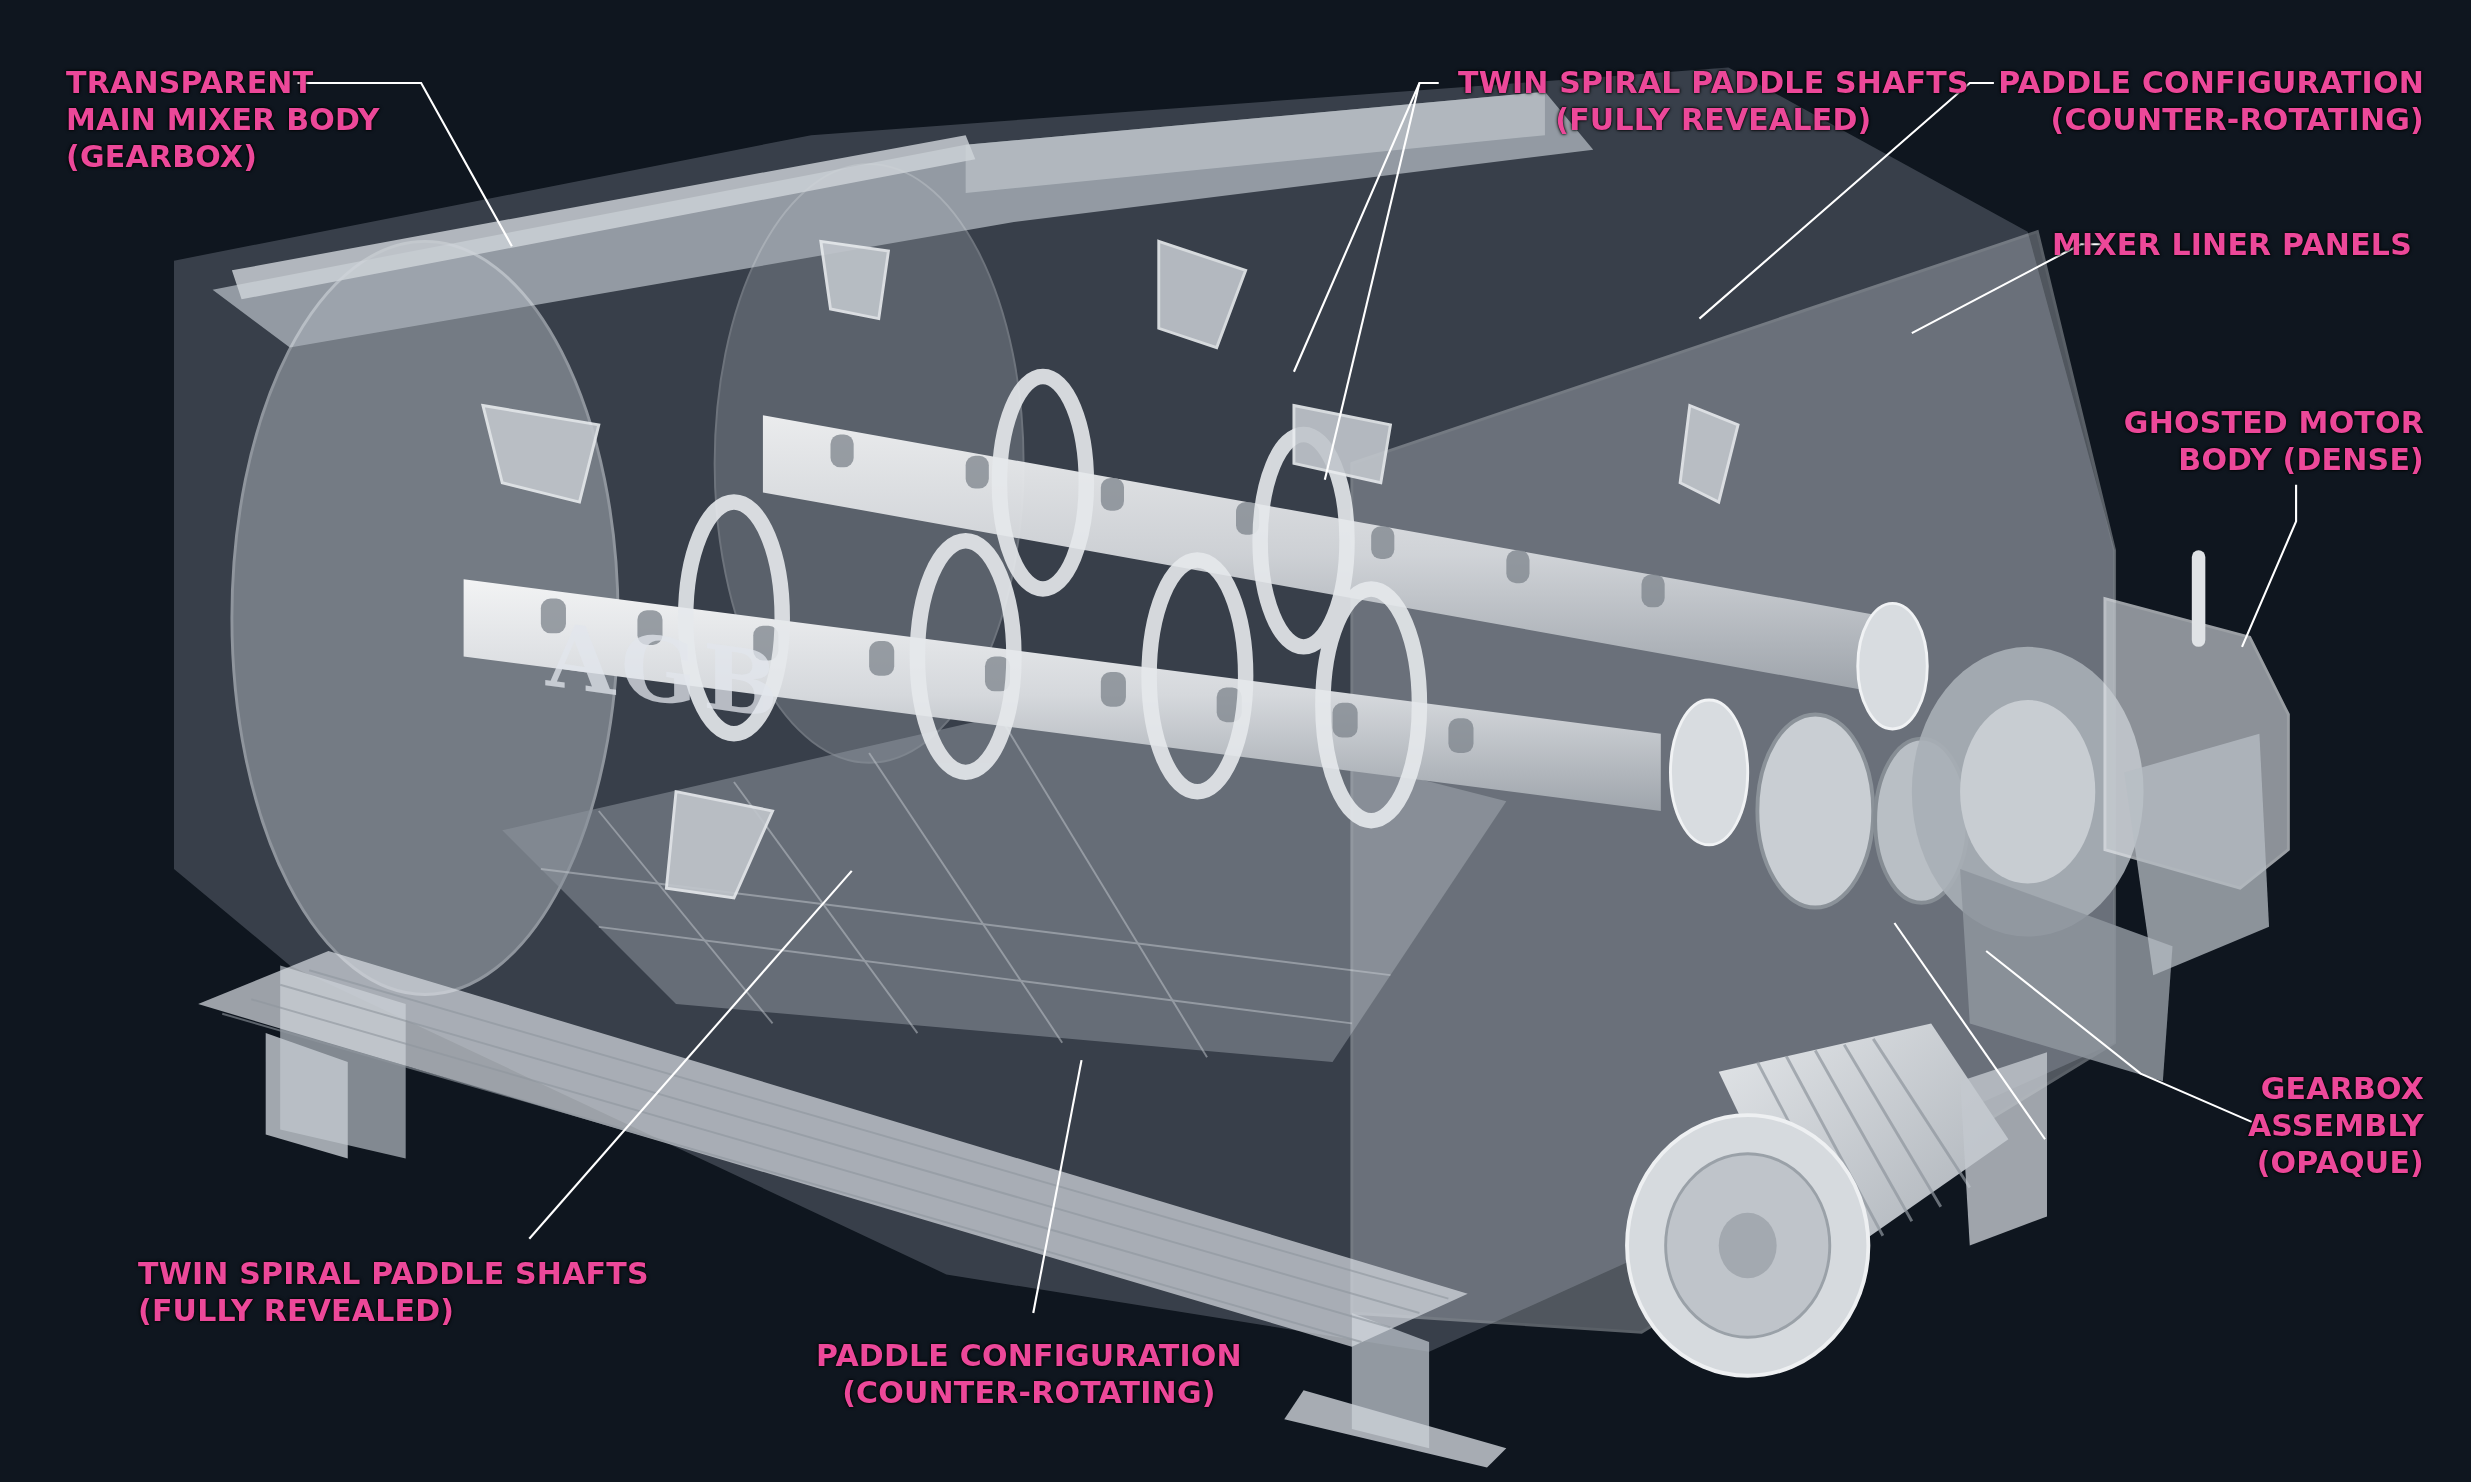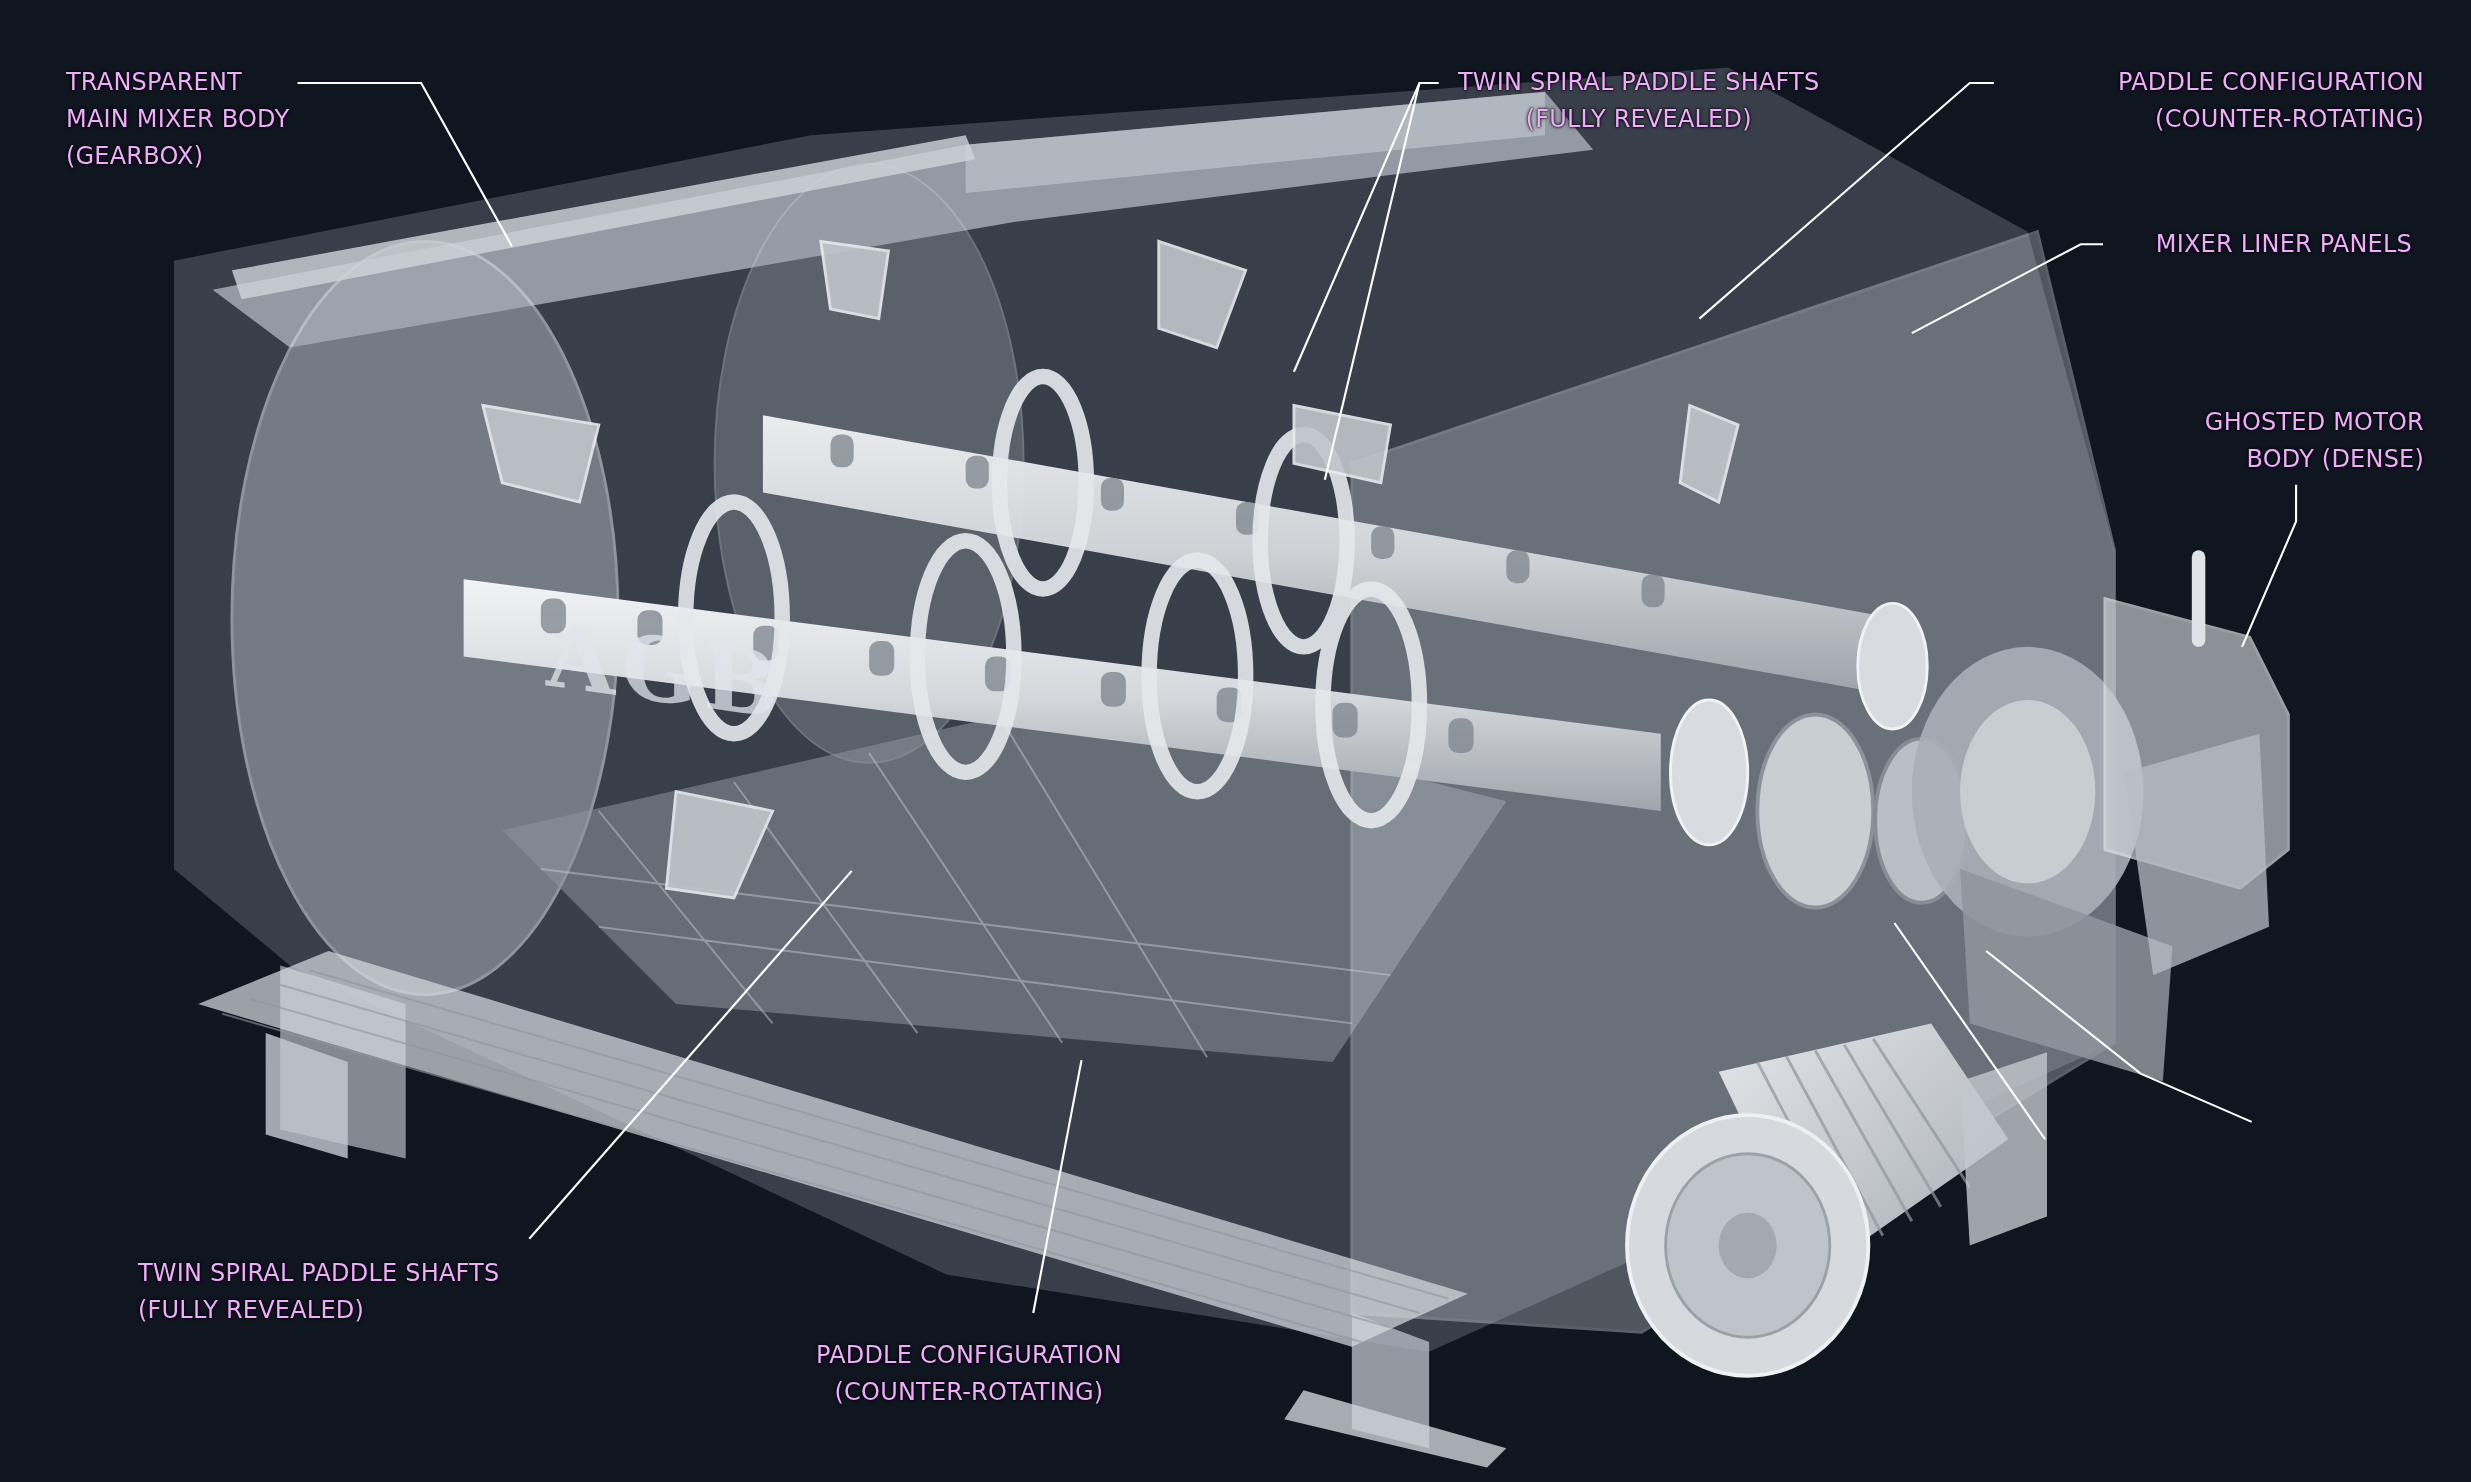--- a/index.html
+++ b/index.html
@@ -6,26 +6,27 @@
   body {
     width:2472px; height:1482px; overflow:hidden;
     background:#0f161f;
     font-family:"DejaVu Sans", "Liberation Sans", sans-serif;
     position:relative;
   }
   #stage { position:absolute; left:0; top:0; width:2472px; height:1482px; }
   svg.art { position:absolute; left:0; top:0; }
   .label {
     position:absolute;
-    color:#f0abfc;
-    font-size:24px;
+    color:#ec4899;
+    font-size:30px;
     line-height:37px;
     letter-spacing:0.2px;
     text-shadow:0 0 1.9px #000, 0 0 3.9px #000;
     white-space:nowrap;
+    font-weight:bold;
   }
   .label span { display:block; }
   .right { text-align:right; }
   .center { text-align:center; }
   .logo {
     position:absolute;
     font-family:"DejaVu Serif", "Liberation Serif", serif;
     font-weight:bold;
     font-size:89px;
     color:rgba(225,230,236,0.75);
@@ -200,20 +201,25 @@
 
   <div class="label right" style="right:60px; top:226px;">
     <span>MIXER LINER PANELS</span>
   </div>
 
   <div class="label right" style="right:48px; top:404px;">
     <span>GHOSTED MOTOR</span>
     <span>BODY (DENSE)</span>
   </div>
 
+  <div class="label right" style="right:48px; top:1070px;">
+    <span>GEARBOX</span>
+    <span>ASSEMBLY</span>
+    <span>(OPAQUE)</span>
+  </div>
 
   <div class="label" style="left:138px; top:1255px;">
     <span>TWIN SPIRAL PADDLE SHAFTS</span>
     <span>(FULLY REVEALED)</span>
   </div>
 
   <div class="label center" style="left:816px; top:1337px;">
     <span>PADDLE CONFIGURATION</span>
     <span>(COUNTER-ROTATING)</span>
   </div>

